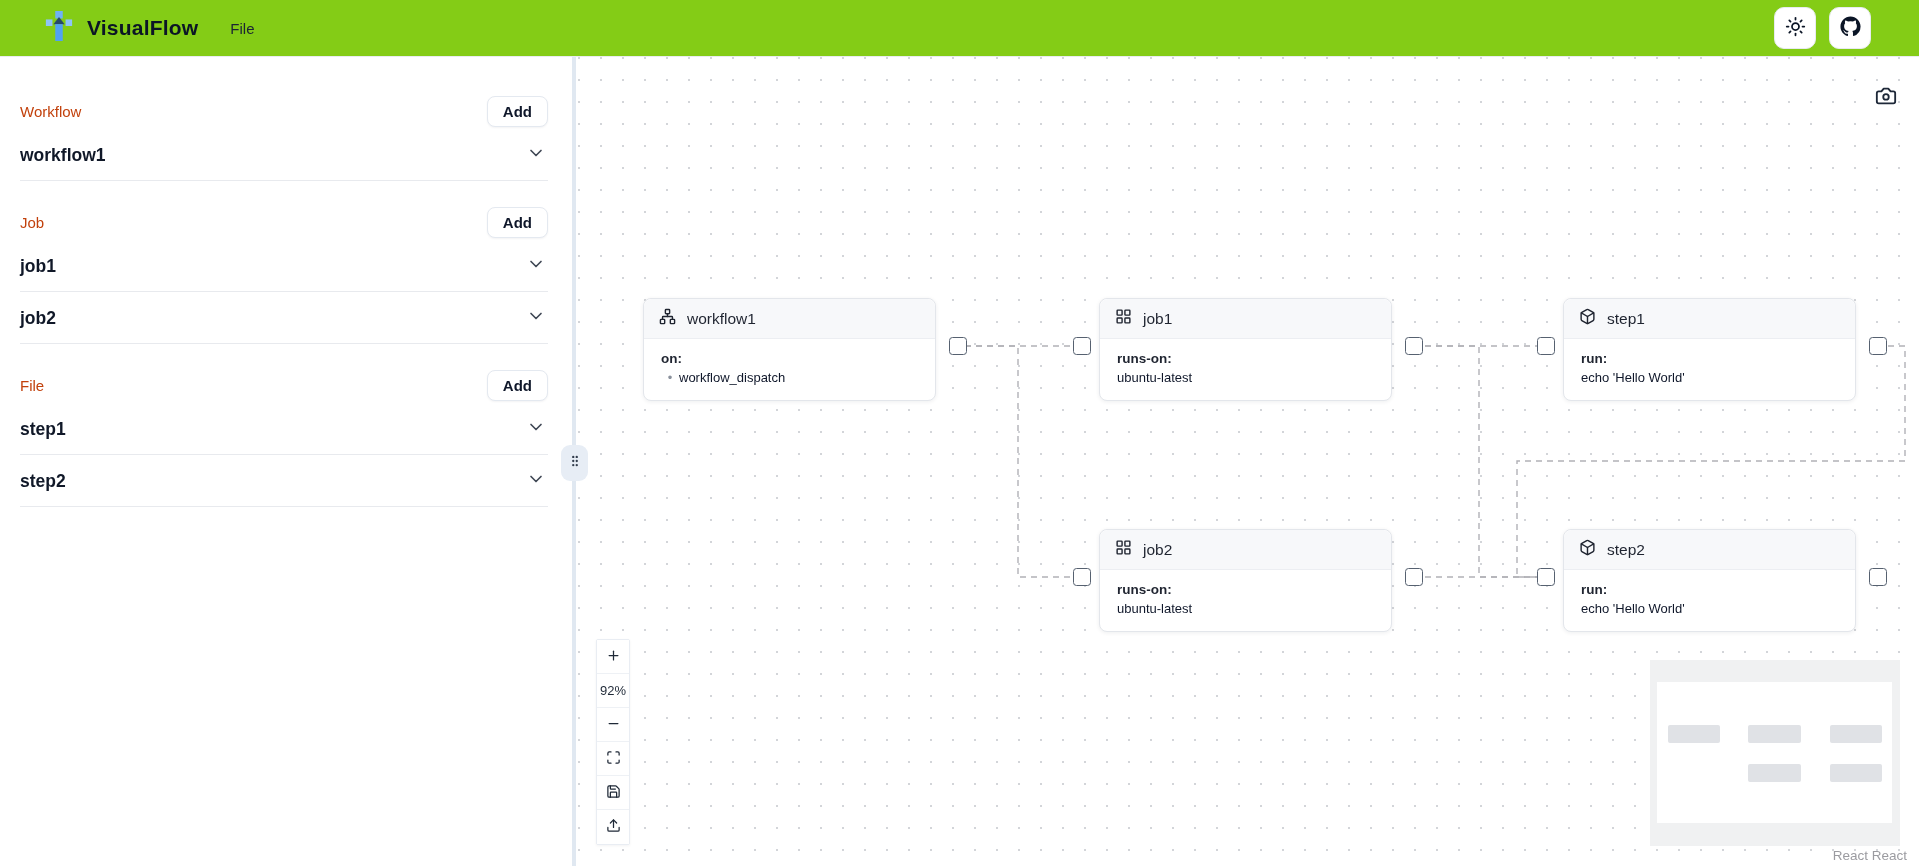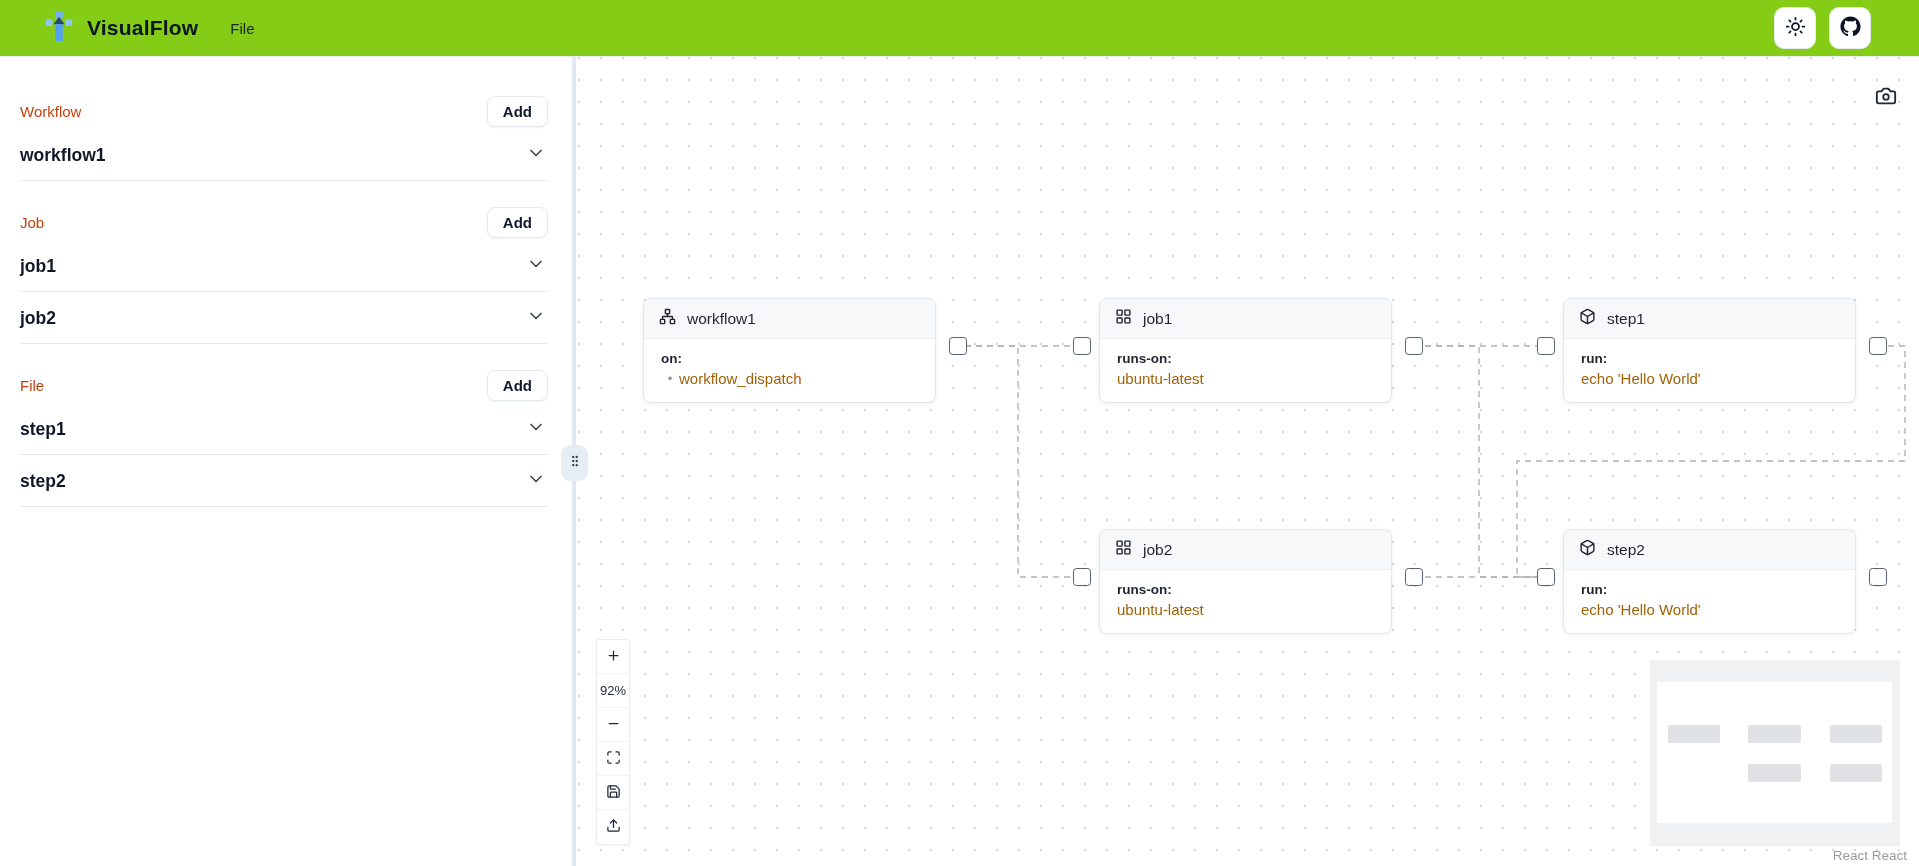--- a/index.html
+++ b/index.html
@@ -44,21 +44,21 @@
   .edges polyline { fill:none; stroke:#b1b1b7; stroke-width:1.4; stroke-dasharray:6 5; }
 
   .node { position:absolute; background:#fff; border:1px solid #e3e6eb; border-radius:8px;
           box-shadow:0 1px 4px rgba(16,24,40,.07); cursor:grab; }
   .node-header { display:flex; align-items:center; gap:11px; padding:9px 15px; background:#f7f8fa;
                  border-bottom:1px solid #eceef2; border-radius:8px 8px 0 0; }
   .node-header svg { width:17px; height:17px; color:#1f2430; flex:none; }
   .node-title { font-size:15.5px; color:#1f2430; }
   .node-body { padding:12px 17px 15px; }
   .field-label { font-size:13.5px; font-weight:700; color:#1f2430; margin-bottom:4px; }
-  .field-value { font-size:15px; color:#a16207; }
+  .field-value { font-size:13px; color:#0f172a; }
   .bullet-row { display:flex; align-items:center; }
   .bullet-dot { color:#8a919c; font-size:13px; width:18px; text-align:center; flex:none; }
 
   .handle { position:absolute; width:18px; height:18px; background:#fff; border:1.5px solid #566170;
             border-radius:3.5px; cursor:crosshair; }
 
   
   .controls { position:absolute; left:20px; top:582px; width:34px; background:#fff;
               border:1px solid #e9edf3; border-radius:2px; box-shadow:0 1px 3px rgba(16,24,40,.05); }
   .ctrl-btn { width:100%; height:34px; display:grid; place-items:center; background:#fff;

